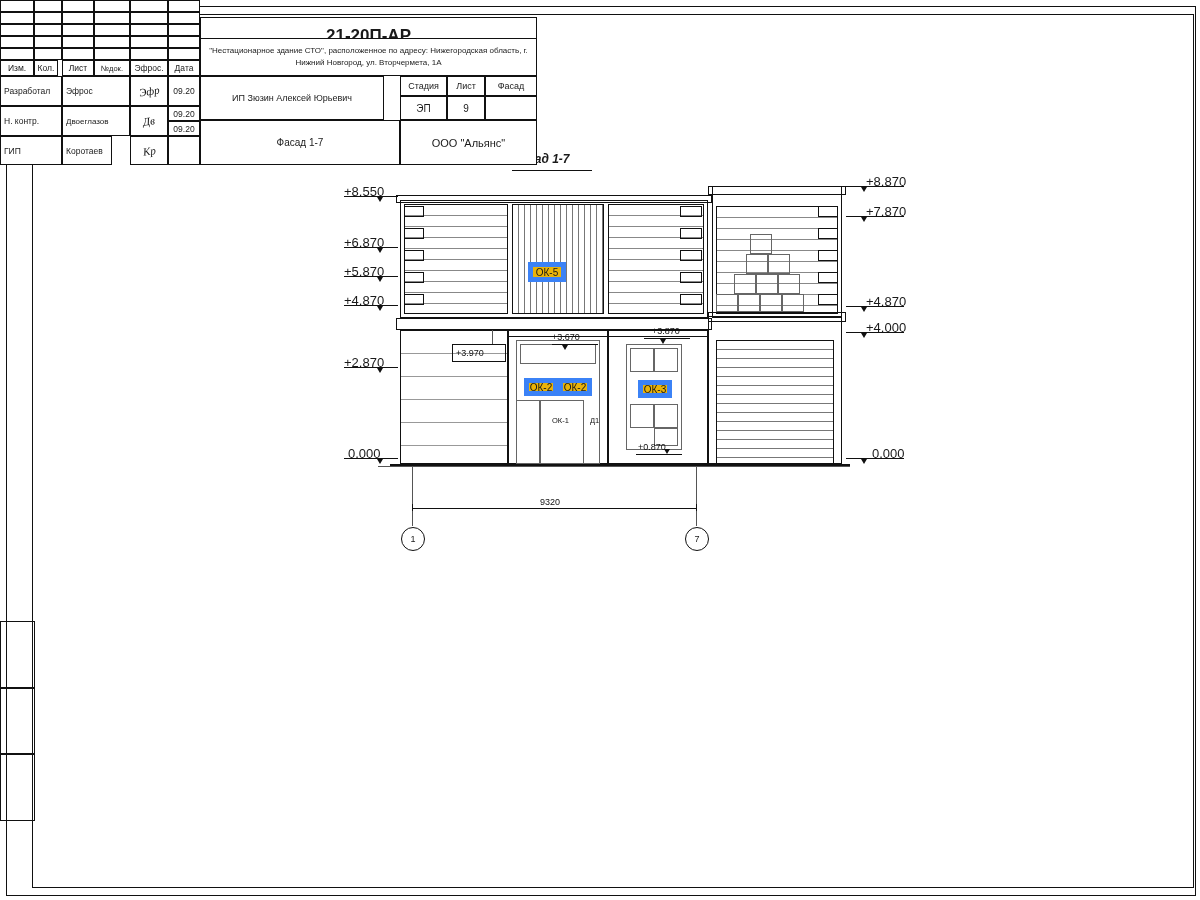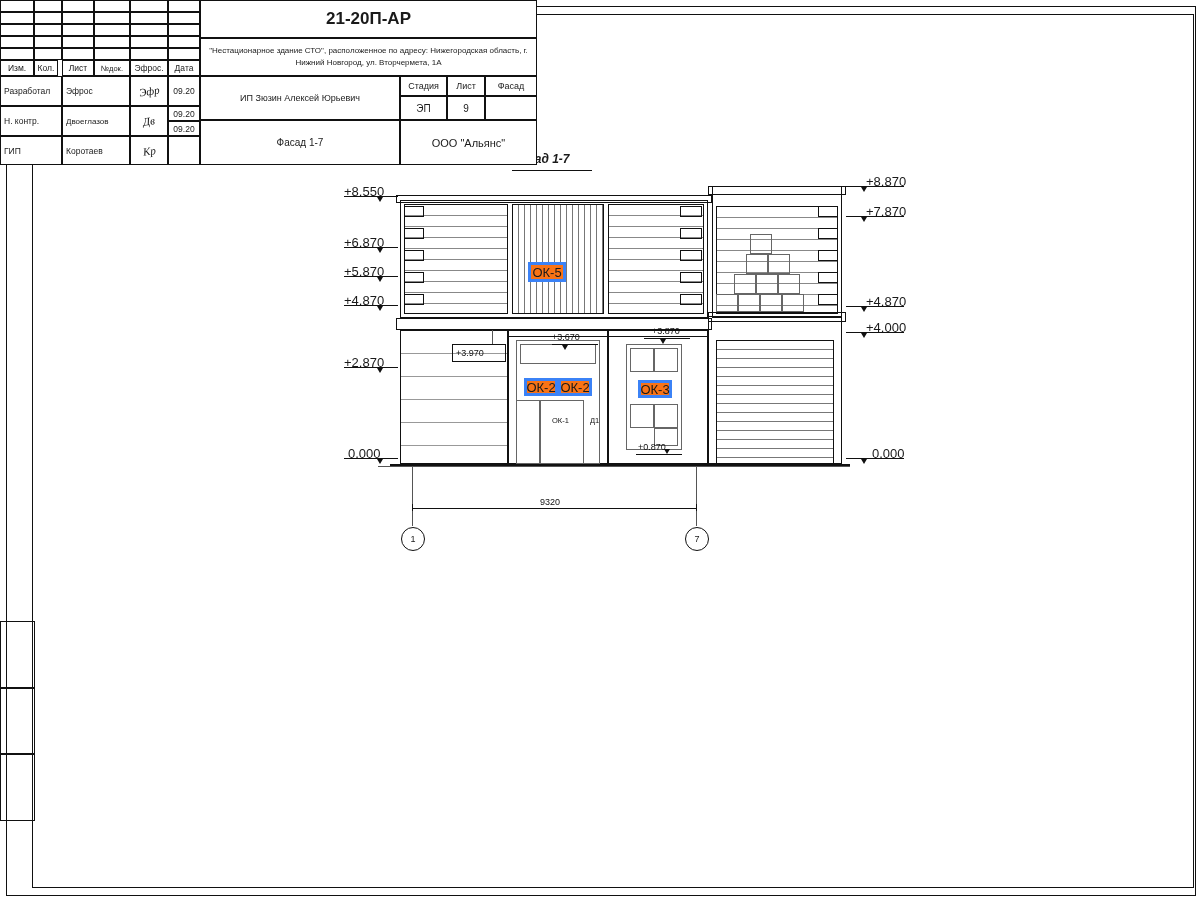--- a/index.html
+++ b/index.html
@@ -17,21 +17,21 @@
   .box{border:1px solid #111;box-sizing:border-box;}
   .box-thin{border:1px solid #666;box-sizing:border-box;}
   
   .lbl{font-size:9px;color:#111;white-space:nowrap;letter-spacing:0px;}
   .lbl-sm{font-size:7.5px;color:#111;white-space:nowrap;margin-left:34px;}
   .title-el{font-size:12px;font-style:italic;font-weight:bold;white-space:nowrap;}
   .lvl{font-size:13px;white-space:nowrap;}
   .arrowdown{width:0;height:0;border-left:3px solid transparent;border-right:3px solid transparent;border-top:5px solid #111;}
   .tick-v{width:1px;height:7px;background:#111;}
   
-  .tag{border:3px solid #3b82f6;background:#f97316;font-size:13px;display:flex;align-items:center;justify-content:center;box-sizing:border-box;}
+  .tag{border:5px solid #3b82f6;background:#eab308;font-size:10px;display:flex;align-items:center;justify-content:center;box-sizing:border-box;}
   
   .axis-circle{width:22px;height:22px;border:1px solid #111;border-radius:50%;display:flex;align-items:center;justify-content:center;font-size:9px;background:#fff;}
   
   .siding{background:repeating-linear-gradient(to bottom,#fff 0 10px,#888 10px 11px);}
   .vstripe{background:repeating-linear-gradient(to right,#fff 0 5px,#777 5px 6px);}
   .panel-lines{background:repeating-linear-gradient(to bottom,#fff 0 22px,#999 22px 23px);}
   .door-lines{background:repeating-linear-gradient(to bottom,#fff 0 8px,#777 8px 9px);}
   
   #titleblock{left:657px;top:715px;width:537px;height:165px;}
   #titleblock .cell{position:absolute;box-sizing:border-box;border:1px solid #111;display:flex;align-items:center;justify-content:center;font-size:8.5px;background:#fff;}
@@ -253,34 +253,34 @@
 
     <div class="cell left" style="left:0;top:106px;width:62px;height:30px;">Н. контр.</div>
     <div class="cell left" style="left:62px;top:106px;width:68px;height:30px;font-size:8px;">Двоеглазов</div>
     <div class="cell" style="left:130px;top:106px;width:38px;height:30px;">
       <span class="sig">Дв</span>
     </div>
     <div class="cell" style="left:168px;top:106px;width:32px;height:15px;">09.20</div>
     <div class="cell" style="left:168px;top:121px;width:32px;height:15px;">09.20</div>
 
     <div class="cell left" style="left:0;top:136px;width:62px;height:29px;">ГИП</div>
-    <div class="cell left" style="left:62px;top:136px;width:68px;height:29px;">Коротаев</div>
+    <div class="cell left" style="left:62px;top:136px;width:50px;height:29px;">Коротаев</div>
     <div class="cell" style="left:130px;top:136px;width:38px;height:29px;">
       <span class="sig">Кр</span>
     </div>
     <div class="cell" style="left:168px;top:136px;width:32px;height:29px;"></div>
 
-    <div class="cell" style="left:200px;top:0;width:337px;height:38px;">
+    <div class="cell" style="left:200px;top:17px;width:337px;height:38px;">
       <span class="tb-code">21-20П-АР</span>
     </div>
     <div class="cell" style="left:200px;top:38px;width:337px;height:38px;padding:2px 4px;">
       <span class="tb-obj">"Нестационарное здание СТО", расположенное по адресу: Нижегородская область, г. Нижний Новгород, ул. Вторчермета, 1А</span>
     </div>
 
-    <div class="cell" style="left:200px;top:76px;width:200px;height:44px;font-size:9px;">
+    <div class="cell" style="left:200px;top:76px;width:184px;height:44px;font-size:9px;">
       <span>ИП Зюзин Алексей Юрьевич</span>
     </div>
     <div class="cell" style="left:200px;top:120px;width:200px;height:45px;font-size:10px;">
       <span>Фасад 1-7</span>
     </div>
 
     <div class="cell" style="left:400px;top:76px;width:47px;height:20px;font-size:9px;">Стадия</div>
     <div class="cell" style="left:447px;top:76px;width:38px;height:20px;font-size:9px;">Лист</div>
     <div class="cell" style="left:485px;top:76px;width:52px;height:20px;font-size:9px;">Фасад</div>
 

